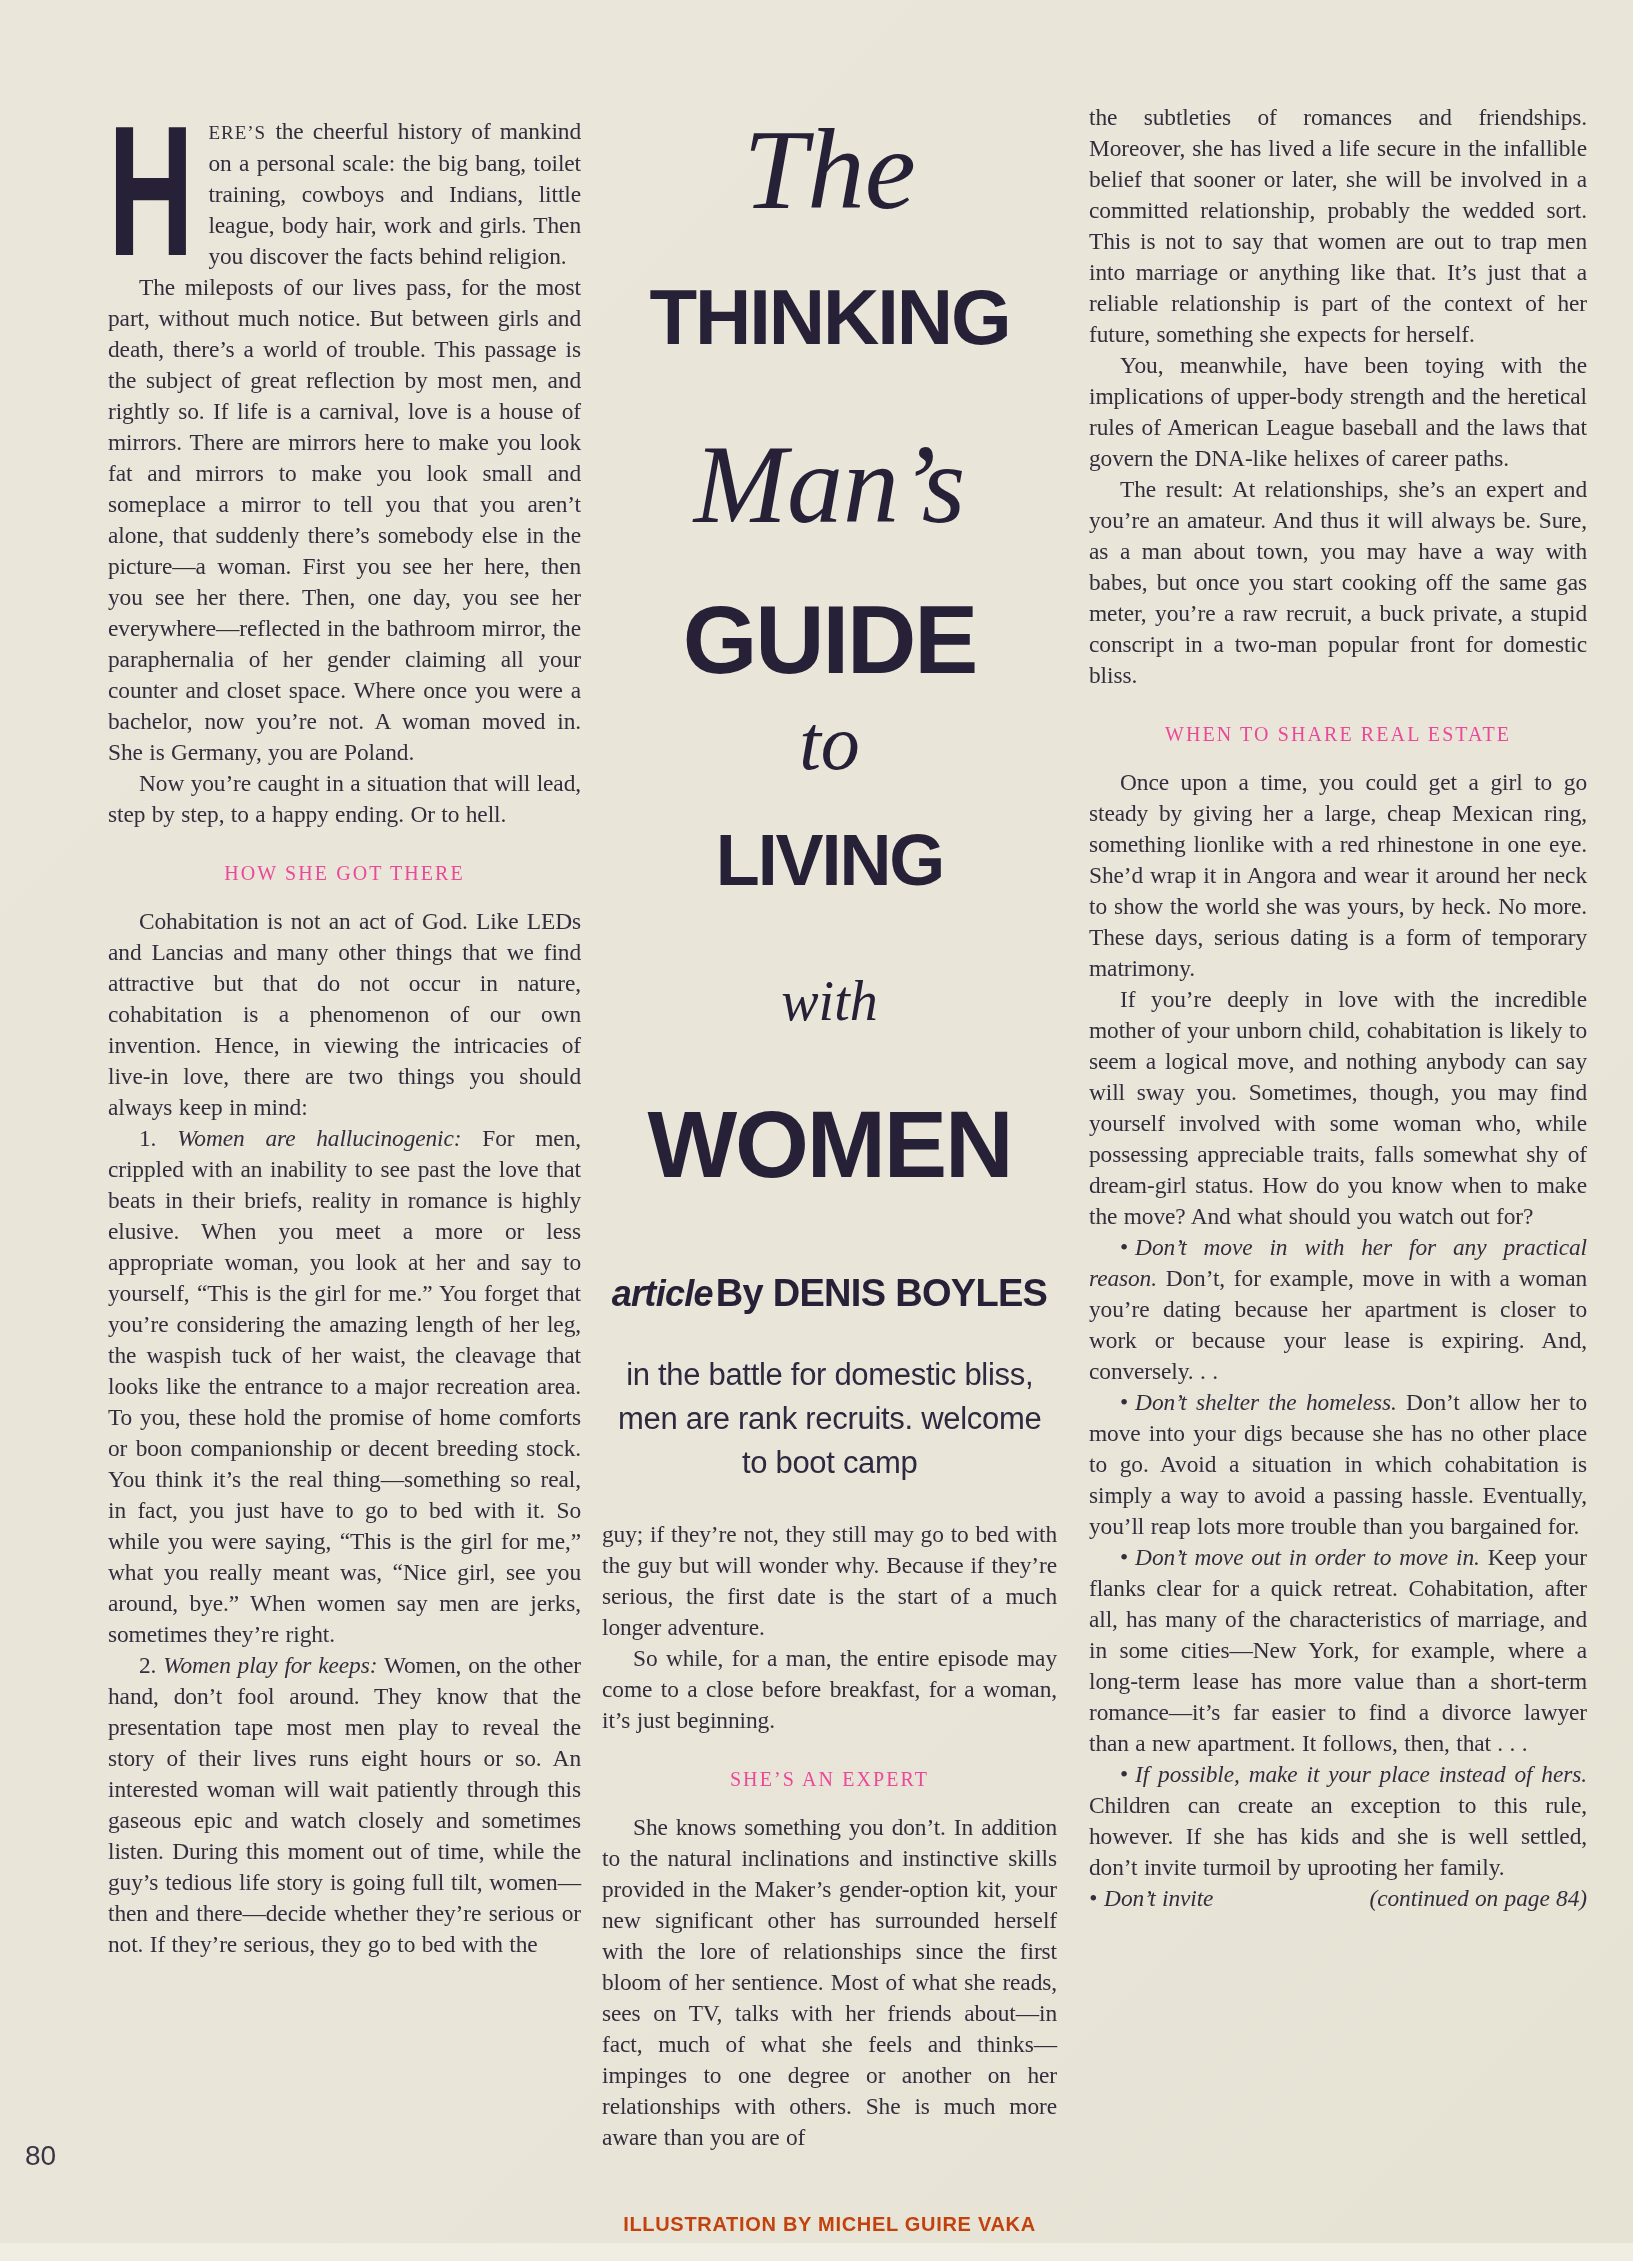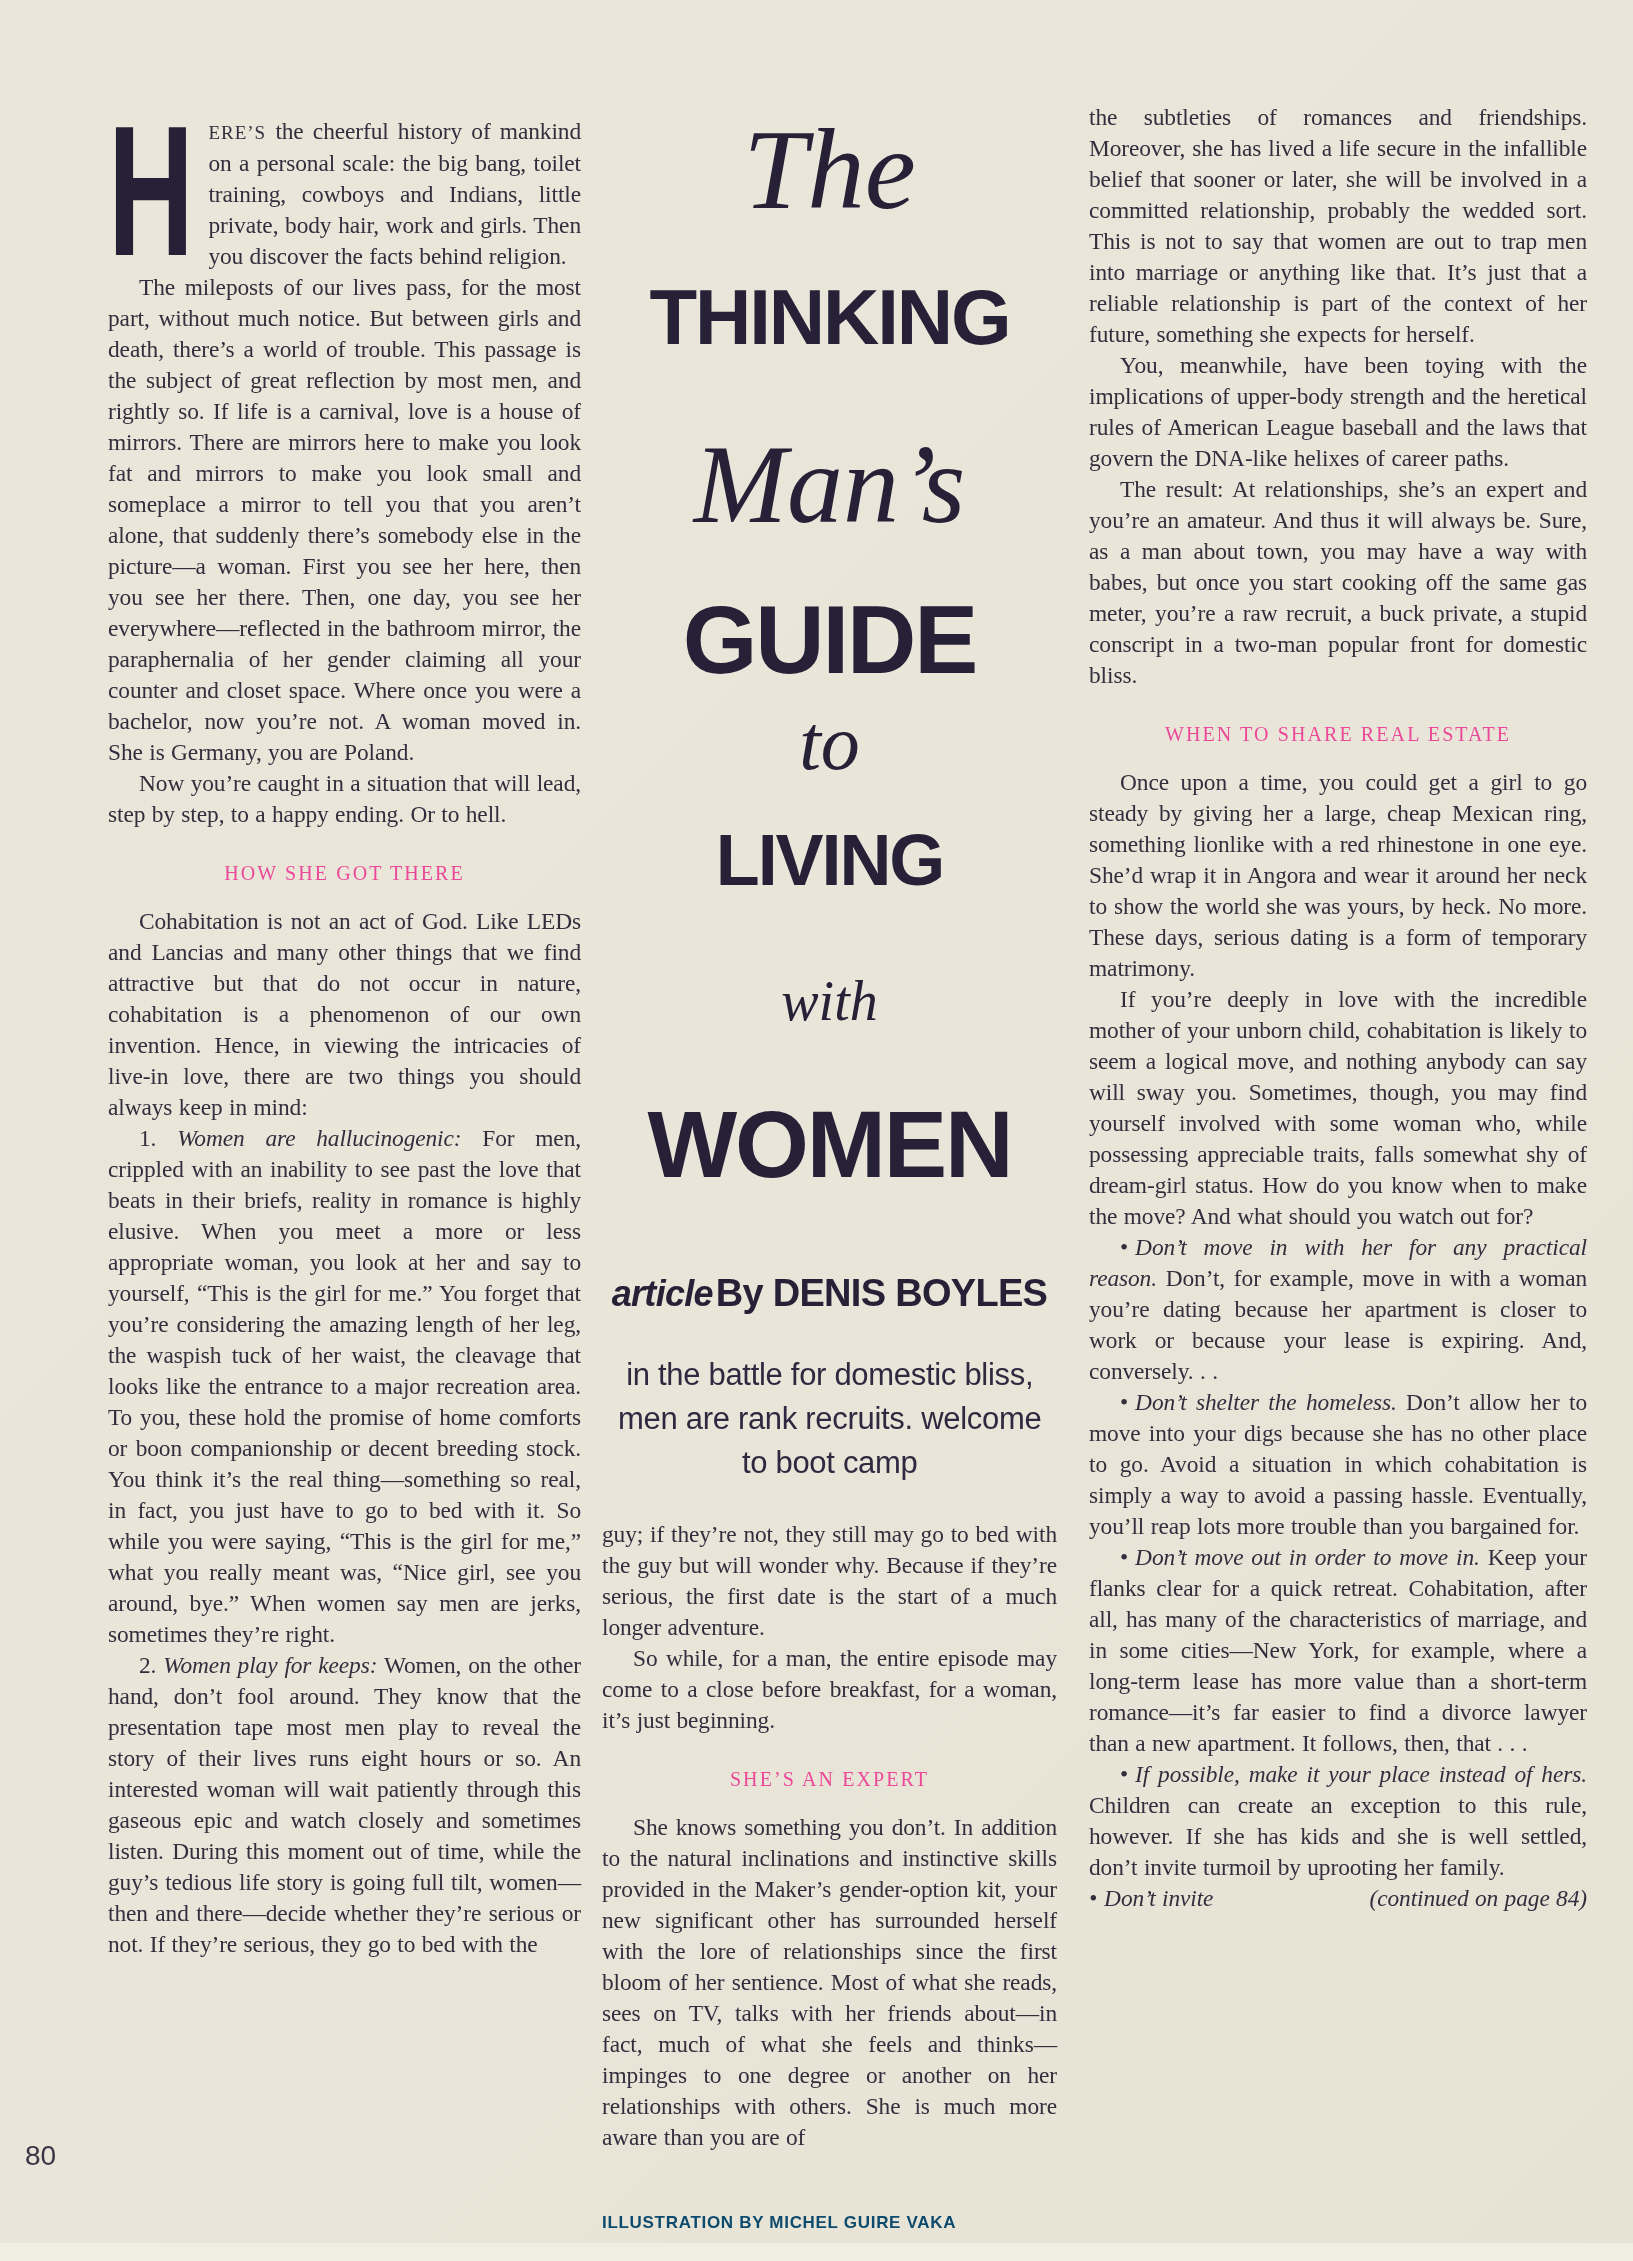--- a/index.html
+++ b/index.html
@@ -44,37 +44,37 @@
   .byline{position:absolute;top:1272px;left:0;width:100%;text-align:center;white-space:nowrap;color:#272138;}
   .byline .kicker{font-family:"Liberation Sans",sans-serif;font-style:italic;font-weight:700;font-size:36px;letter-spacing:-0.7px;}
   .byline .byname{font-family:"Liberation Sans",sans-serif;font-weight:700;font-size:38px;letter-spacing:-0.7px;}
   .deck{
     position:absolute;top:1353px;left:4.2px;width:447px;text-align:center;
     font-family:"Liberation Sans",sans-serif;font-size:31px;line-height:44px;
     color:#2e2940;letter-spacing:-0.3px;
   }
   .cbody{position:absolute;top:1519px;left:0;width:455px;}
   .credit{
-    position:absolute;top:2213px;left:602px;width:455px;
-    font-family:"Liberation Sans",sans-serif;font-weight:700;font-size:17px;
-    letter-spacing:0.7px;color:#0c4a6e;
+    position:absolute;top:2213px;left:602px;width:455px;text-align:center;
+    font-family:"Liberation Sans",sans-serif;font-weight:700;font-size:20px;
+    letter-spacing:0.7px;color:#c2410c;
   }
   .pageno{
     position:absolute;left:25px;top:2140px;
     font-family:"Liberation Sans",sans-serif;font-size:28px;color:#3a3545;
   }
   .contline{display:flex;justify-content:space-between;font-style:italic;text-indent:0;}
   .contline .bwrap{white-space:nowrap;}
   .bottom-edge{position:absolute;left:0;bottom:0;width:100%;height:18px;background:#f0ede2;}
 </style>
 </head>
 <body>
 
 <div class="col col-left">
-  <p class="body"><span class="dropcap">H</span><span class="lead-caps">ERE’S</span><span> the cheerful history of mankind on a personal scale: the big bang, toilet training, cowboys and Indians, little private, body hair, work and girls. Then you discover the facts behind religion.</span></p>
+  <p class="body"><span class="dropcap">H</span><span class="lead-caps">ERE’S</span><span> the cheerful history of mankind on a personal scale: the big bang, toilet training, cowboys and Indians, little league, body hair, work and girls. Then you discover the facts behind religion.</span></p>
   <p class="body indent">The mileposts of our lives pass, for the most part, without much notice. But between girls and death, there’s a world of trouble. This passage is the subject of great reflection by most men, and rightly so. If life is a carnival, love is a house of mirrors. There are mirrors here to make you look fat and mirrors to make you look small and someplace a mirror to tell you that you aren’t alone, that suddenly there’s somebody else in the picture—a woman. First you see her here, then you see her there. Then, one day, you see her everywhere—reflected in the bathroom mirror, the paraphernalia of her gender claiming all your counter and closet space. Where once you were a bachelor, now you’re not. A woman moved in. She is Germany, you are Poland.</p>
   <p class="body indent">Now you’re caught in a situation that will lead, step by step, to a happy ending. Or to hell.</p>
   <h3 class="subhead">HOW SHE GOT THERE</h3>
   <p class="body indent">Cohabitation is not an act of God. Like LEDs and Lancias and many other things that we find attractive but that do not occur in nature, cohabitation is a phenomenon of our own invention. Hence, in viewing the intricacies of live-in love, there are two things you should always keep in mind:</p>
   <p class="body indent"><span>1.</span> <i class="lead">Women are hallucinogenic:</i> <span>For men, crippled with an inability to see past the love that beats in their briefs, reality in romance is highly elusive. When you meet a more or less appropriate woman, you look at her and say to yourself, “This is the girl for me.” You forget that you’re considering the amazing length of her leg, the waspish tuck of her waist, the cleavage that looks like the entrance to a major recreation area. To you, these hold the promise of home comforts or boon companionship or decent breeding stock. You think it’s the real thing—something so real, in fact, you just have to go to bed with it. So while you were saying, “This is the girl for me,” what you really meant was, “Nice girl, see you around, bye.” When women say men are jerks, sometimes they’re right.</span></p>
   <p class="body indent"><span>2.</span> <i class="lead">Women play for keeps:</i> <span>Women, on the other hand, don’t fool around. They know that the presentation tape most men play to reveal the story of their lives runs eight hours or so. An interested woman will wait patiently through this gaseous epic and watch closely and sometimes listen. During this moment out of time, while the guy’s tedious life story is going full tilt, women—then and there—decide whether they’re serious or not. If they’re serious, they go to bed with the</span></p>
 </div>
 
 <div class="col col-center">
   <div class="t script t-the">The</div>

